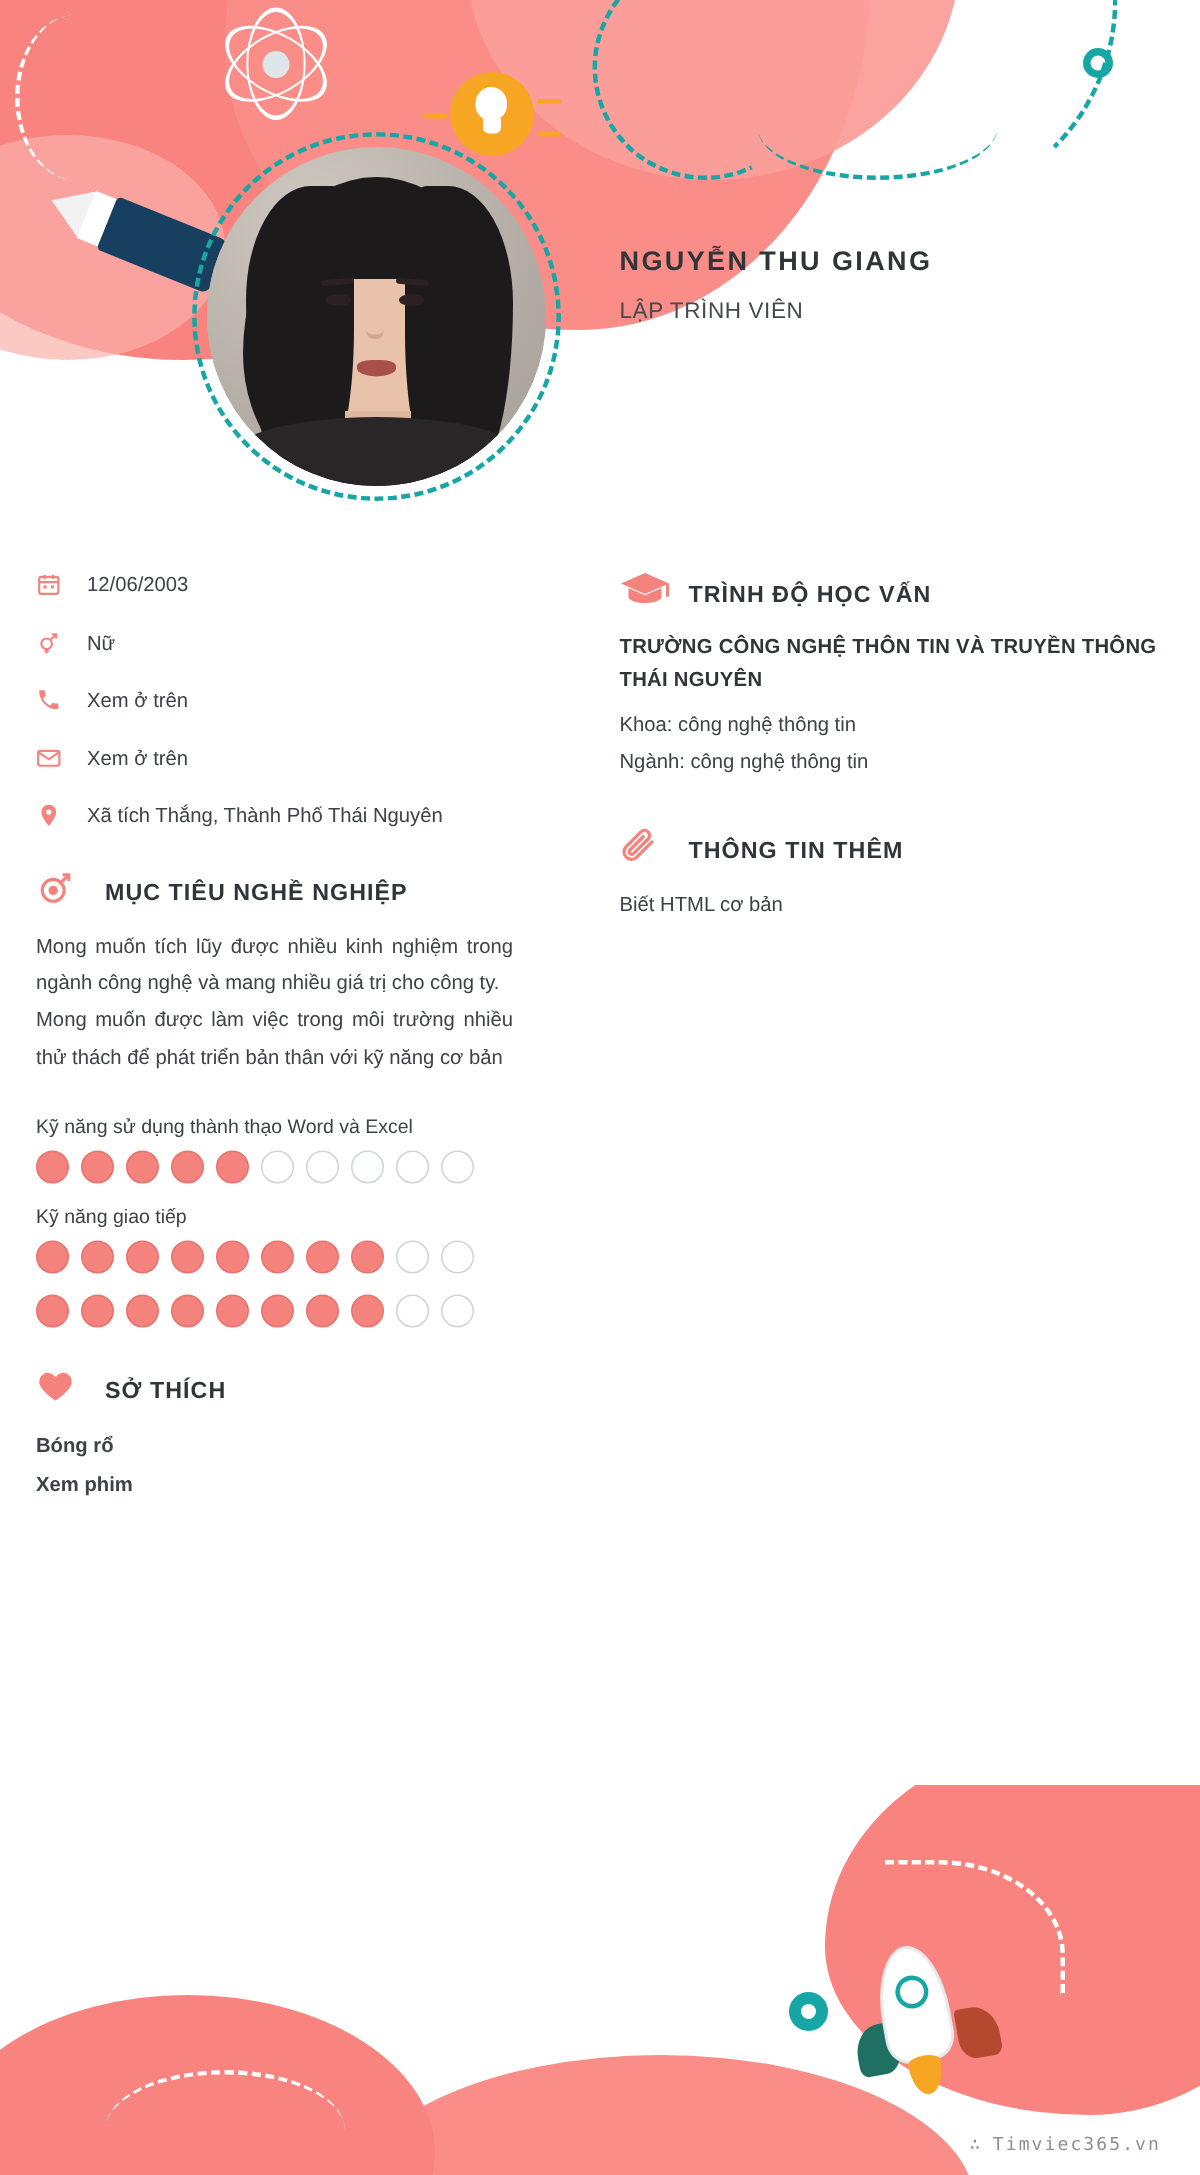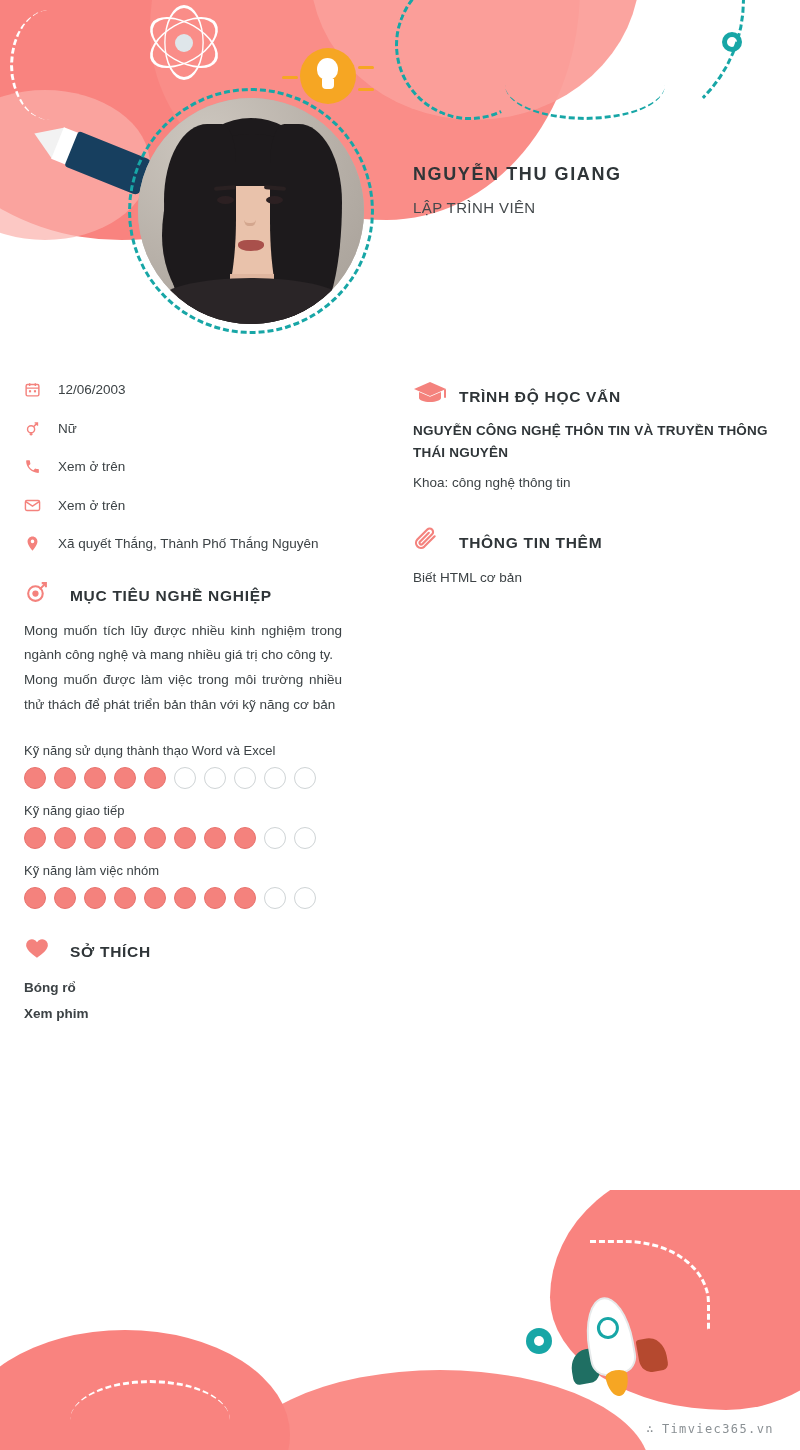--- a/index.html
+++ b/index.html
@@ -617,21 +617,21 @@
       </span>
       <span class="txt">Xem ở trên</span>
     </li>
 
     <li class="contact-item">
       <span class="ico">
         <svg width="17" height="17" viewBox="0 0 24 24" fill="#f4827d">
           <path d="M12 2C8.1 2 5 5.1 5 9c0 5.2 7 13 7 13s7-7.8 7-13c0-3.9-3.1-7-7-7zm0 9.5A2.5 2.5 0 1 1 12 6.5a2.5 2.5 0 0 1 0 5z"></path>
         </svg>
       </span>
-      <span class="txt">Xã quyết Thắng, Thành Phố Thắng Nguyên</span>
+      <span class="txt">Xã tích Thắng, Thành Phố Thái Nguyên</span>
     </li>
   </ul>
 
   <div class="sec">
     <div class="sec-head">
       <span class="hico">
         <svg width="25" height="25" viewBox="0 0 24 24" fill="none" stroke="#f4827d" stroke-width="2">
           <circle cx="11" cy="13" r="7"></circle>
             <circle cx="11" cy="13" r="3" fill="#f4827d" stroke="none"></circle>
           <path d="M15 9l6-6M17 3h4v4"></path>
@@ -673,21 +673,20 @@
         <span class="dot on"></span>
         <span class="dot on"></span>
         <span class="dot on"></span>
         <span class="dot on"></span>
         <span class="dot"></span>
         <span class="dot"></span>
       </div>
     </div>
 
     <div class="skill-block">
-      <div class="skill-name">Kỹ năng làm việc nhóm</div>
       <div class="dots">
         <span class="dot on"></span>
         <span class="dot on"></span>
         <span class="dot on"></span>
         <span class="dot on"></span>
         <span class="dot on"></span>
         <span class="dot on"></span>
         <span class="dot on"></span>
         <span class="dot on"></span>
         <span class="dot"></span>
@@ -716,22 +715,23 @@
     <div class="sec-head">
       <span class="hico">
         <svg width="34" height="26" viewBox="0 0 34 26" fill="#f4827d">
           <path d="M17 2 1 9l16 7 16-7-16-7z"></path>
           <path d="M6 12v6c0 2.2 4.9 4 11 4s11-1.8 11-4v-6l-11 4.8L6 12z"></path>
           <rect x="31" y="9" width="2" height="9" rx="1"></rect>
         </svg>
       </span>
       <span class="sec-title">TRÌNH ĐỘ HỌC VẤN</span>
     </div>
-    <div class="edu-school">NGUYỄN CÔNG NGHỆ THÔN TIN VÀ TRUYỀN THÔNG THÁI NGUYÊN</div>
+    <div class="edu-school">TRƯỜNG CÔNG NGHỆ THÔN TIN VÀ TRUYỀN THÔNG THÁI NGUYÊN</div>
     <div class="edu-line">Khoa: công nghệ thông tin</div>
+    <div class="edu-line">Ngành: công nghệ thông tin</div>
   </div>
 
   <div class="sec" style="margin-top:30px">
     <div class="sec-head">
       <span class="hico">
         <svg width="26" height="26" viewBox="0 0 24 24" fill="none" stroke="#f4827d" stroke-width="2" stroke-linecap="round">
           <path d="M20 9.5 10.5 19a4.6 4.6 0 0 1-6.5-6.5l9.2-9.2a3.1 3.1 0 0 1 4.4 4.4l-9.2 9.2a1.6 1.6 0 0 1-2.2-2.2l8.4-8.4"></path>
         </svg>
       </span>
       <span class="sec-title">THÔNG TIN THÊM</span>

